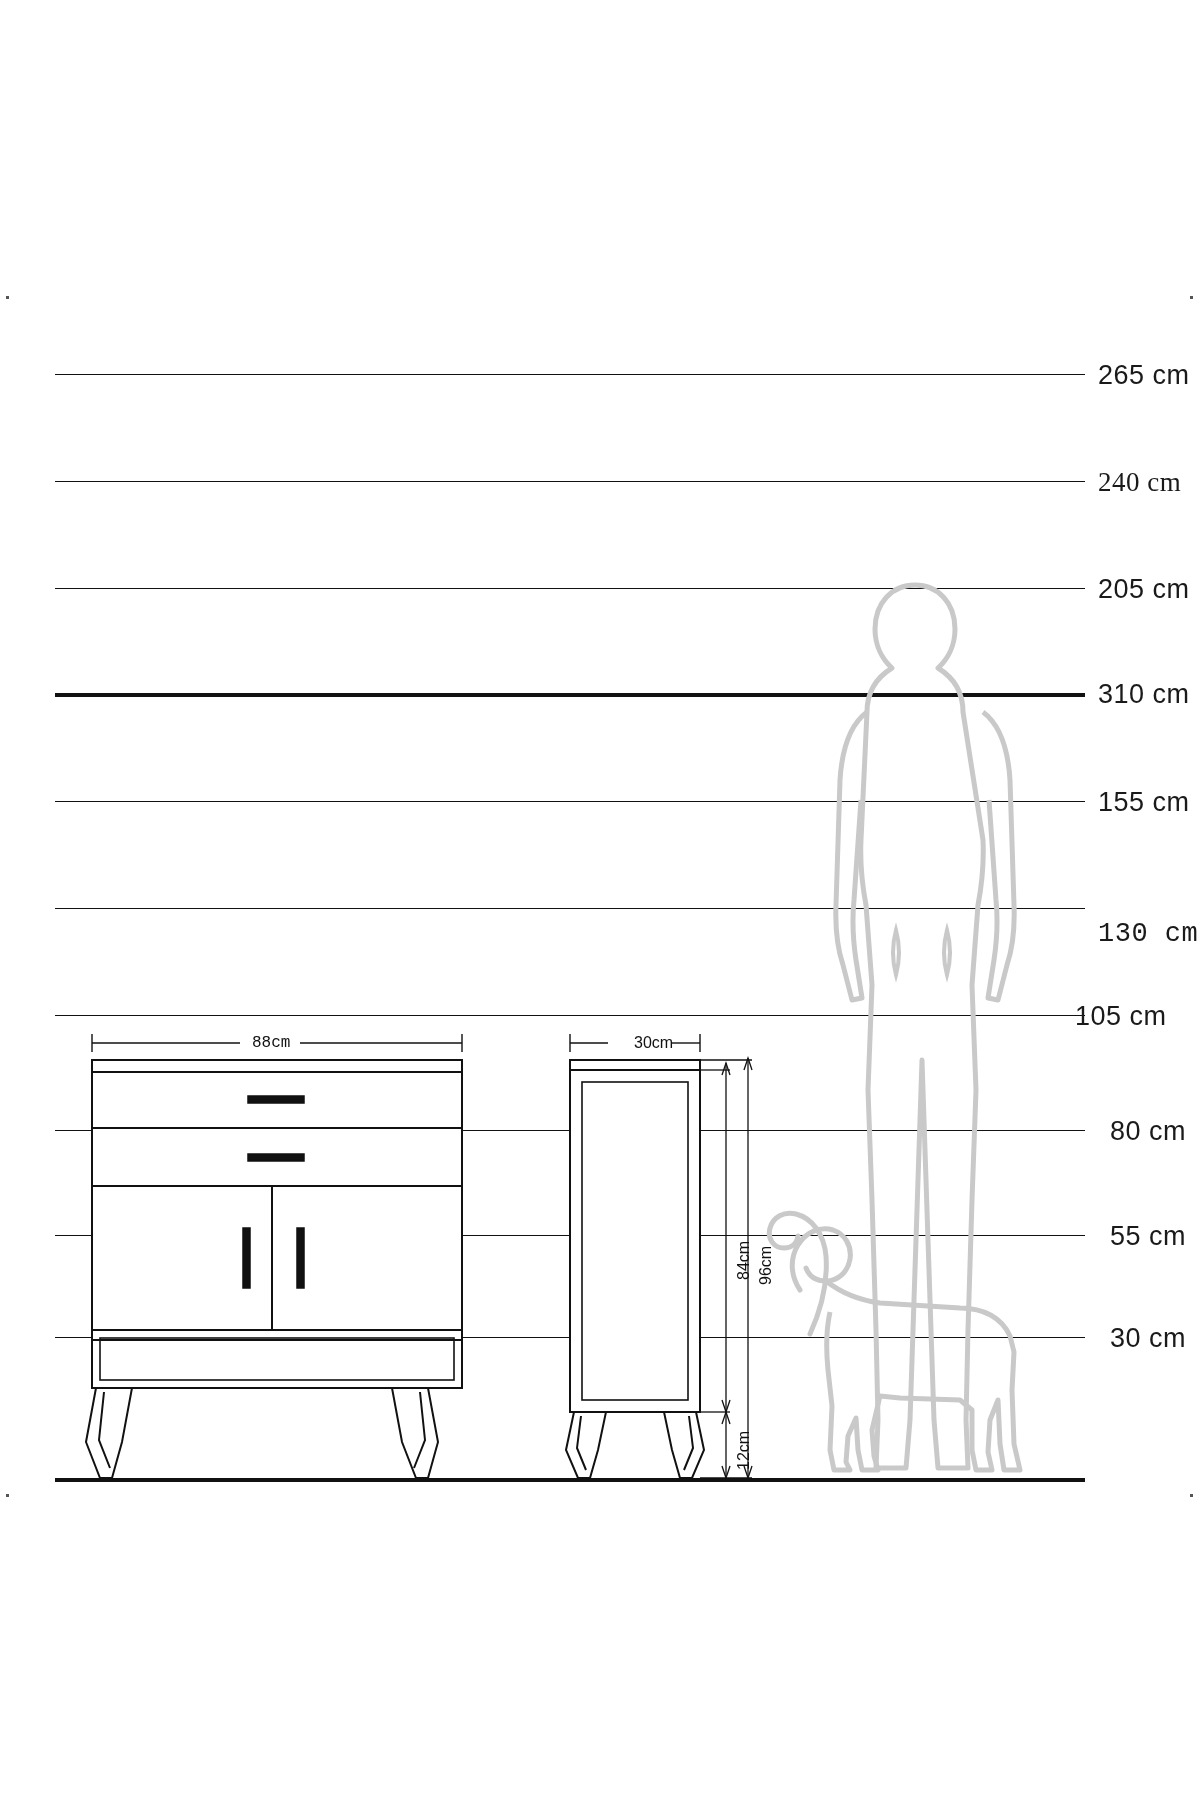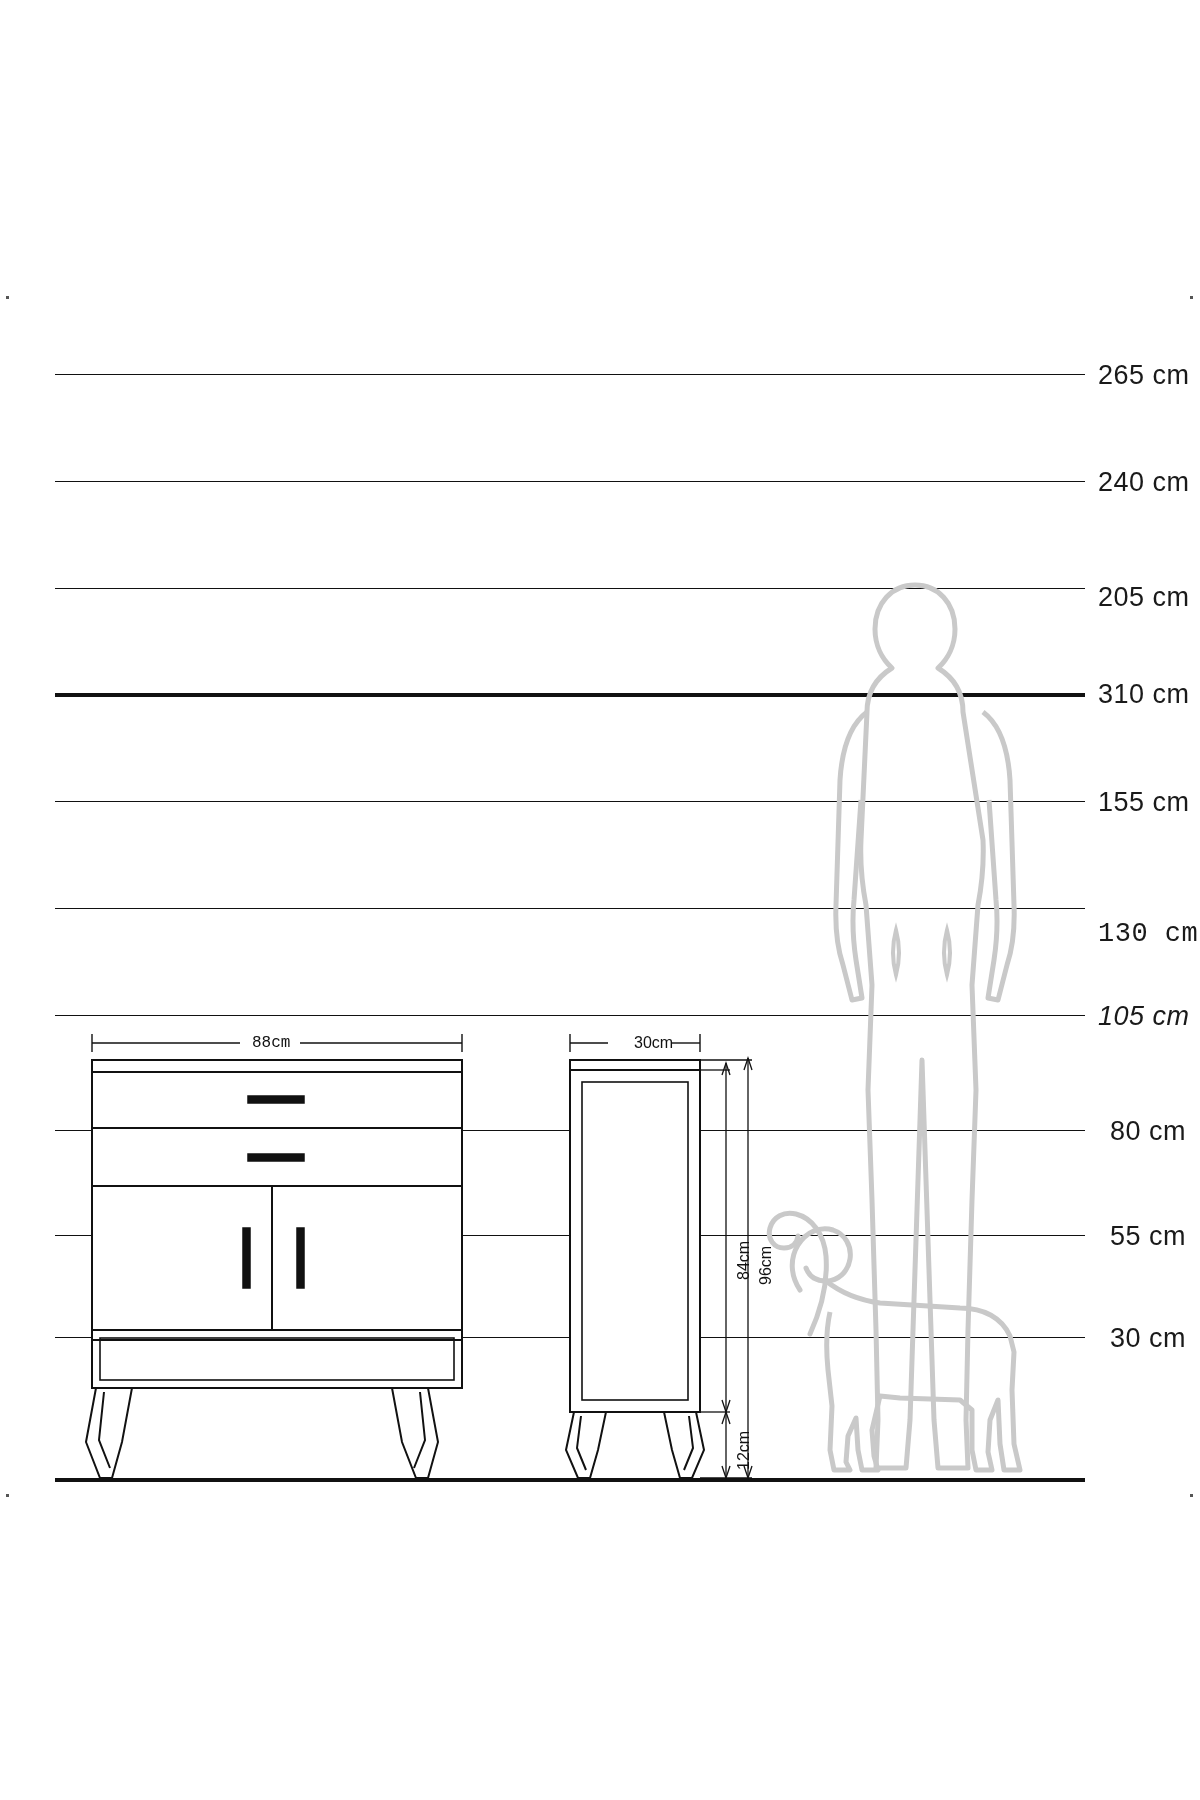--- a/index.html
+++ b/index.html
@@ -77,26 +77,26 @@
   <div class="hline thick" style="left:55px; top:693px; width:1030px;"></div>
   <div class="hline" style="left:55px; top:801px; width:1030px;"></div>
   <div class="hline" style="left:55px; top:908px; width:1030px;"></div>
   <div class="hline" style="left:55px; top:1015px; width:1030px;"></div>
   <div class="hline" style="left:55px; top:1130px; width:1030px;"></div>
   <div class="hline" style="left:55px; top:1235px; width:1030px;"></div>
   <div class="hline" style="left:55px; top:1337px; width:1030px;"></div>
   <div class="hline thick" style="left:55px; top:1478px; width:1030px;"></div>
 
   <div class="scale-label" style="left:1098px; top:360px;">265 cm</div>
-  <div class="scale-label" style="left:1098px; top:467px;">240 cm</div>
-  <div class="scale-label" style="left:1098px; top:574px;margin-top:8px;">205 cm</div>
+  <div class="scale-label" style="left:1098px; top:467px;font-family:Liberation Serif, serif;">240 cm</div>
+  <div class="scale-label" style="left:1098px; top:574px;">205 cm</div>
   <div class="scale-label" style="left:1098px; top:679px;">310 cm</div>
   <div class="scale-label" style="left:1098px; top:787px;text-align:center;">155 cm</div>
   <div class="scale-label" style="left:1098px; top:919px;font-family:Liberation Mono, monospace;">130 cm</div>
-  <div class="scale-label" style="left:1098px; top:1001px;font-style:italic;">105 cm</div>
+  <div class="scale-label" style="left:1075px; top:1001px;">105 cm</div>
   <div class="scale-label" style="left:1110px; top:1116px;">80 cm</div>
   <div class="scale-label" style="left:1110px; top:1221px;text-align:center;">55 cm</div>
   <div class="scale-label" style="left:1110px; top:1323px;">30 cm</div>
 
   <div class="dim-label" style="left:252px; top:1034px;font-family:Liberation Mono, monospace;">88cm</div>
   <div class="dim-label" style="left:634px; top:1034px;">30cm</div>
   <div class="dim-label vert" style="left:735px; top:1280px;">84cm</div>
   <div class="dim-label vert" style="left:757px; top:1285px;">96cm</div>
   <div class="dim-label vert" style="left:735px; top:1470px;">12cm</div>
 

